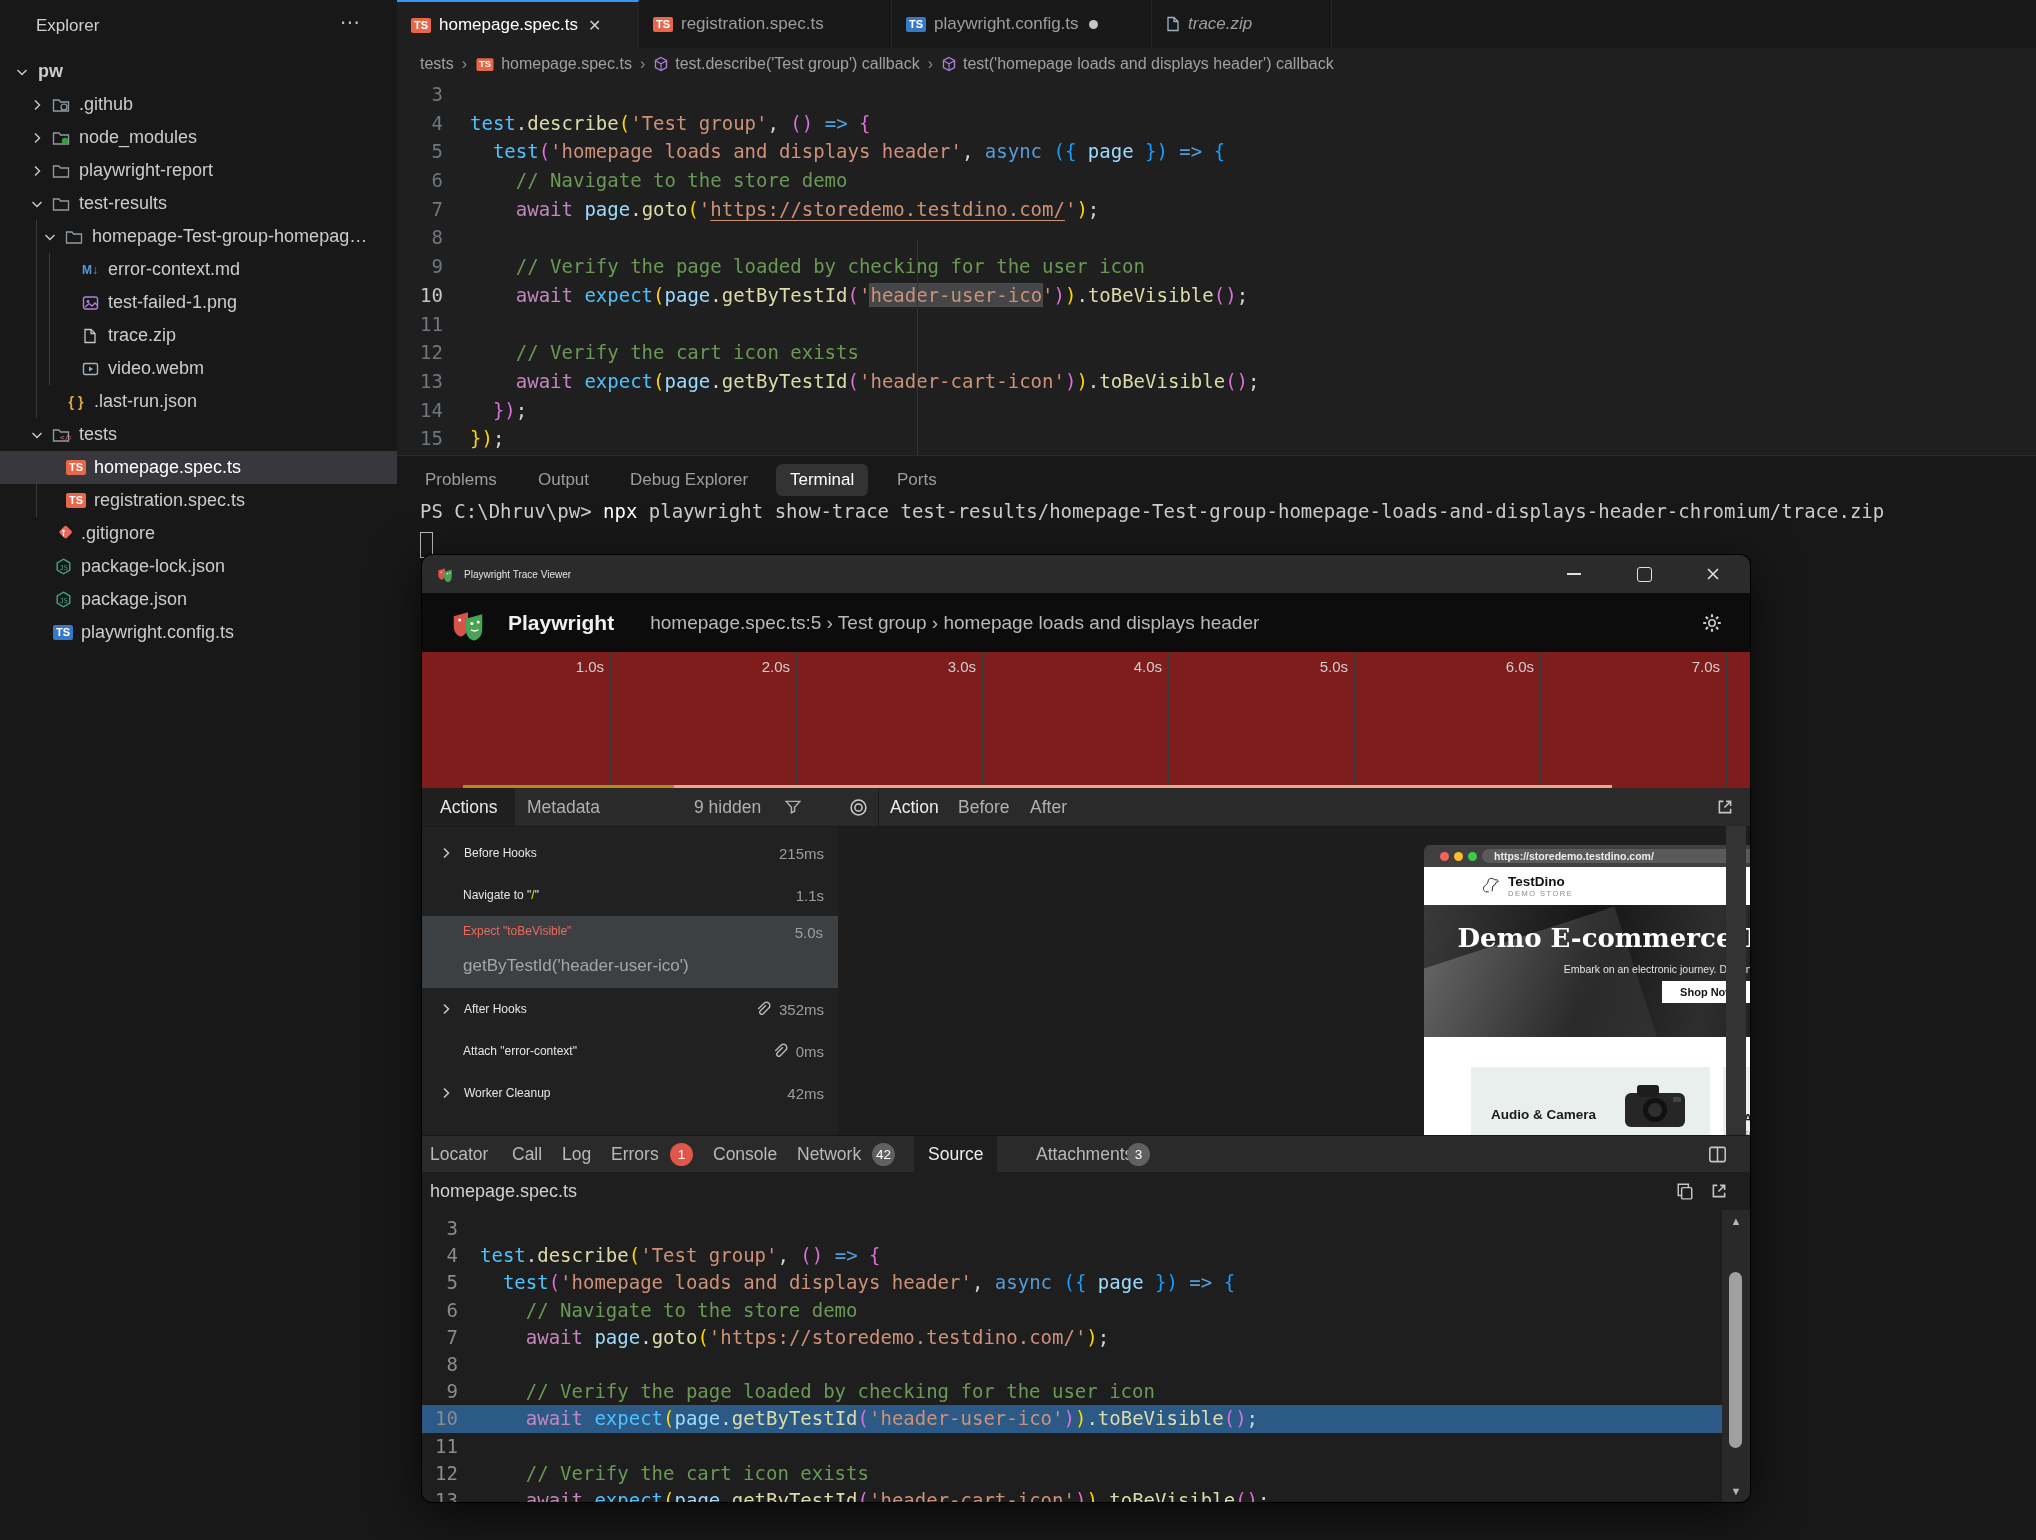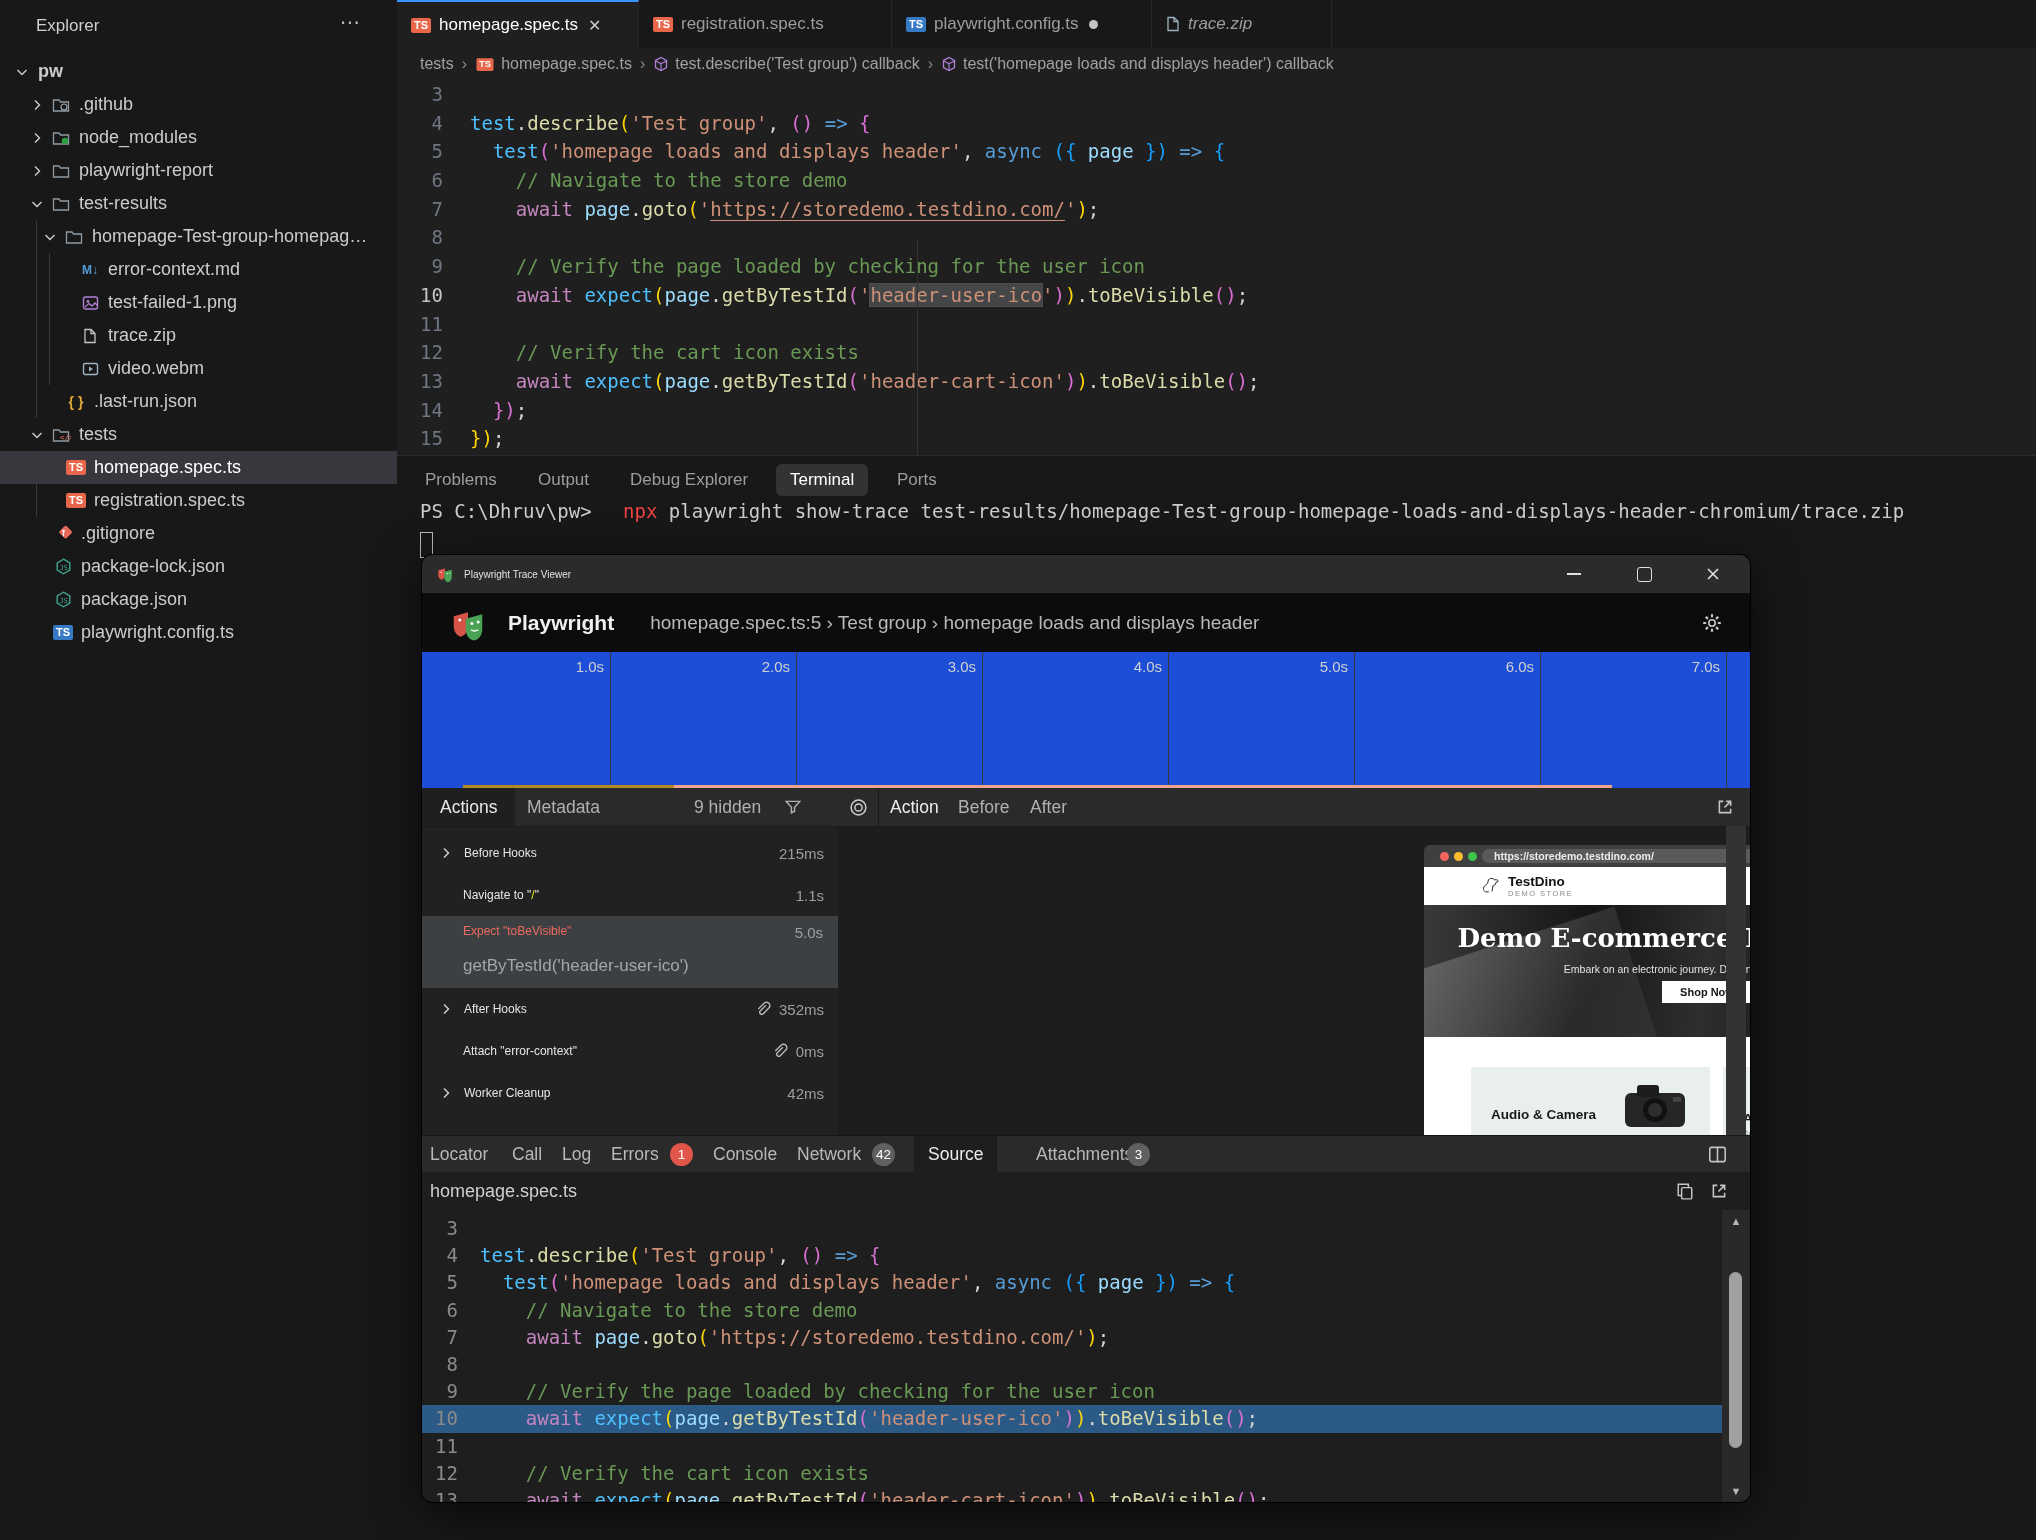--- a/index.html
+++ b/index.html
@@ -51,21 +51,21 @@
   .term-cursor{position:absolute;width:11px;height:24px;border:1px solid #bbbbbb;}
   
   .twin{left:422px;top:555px;width:1328px;height:947px;background:#1e1e1e;border-radius:10px;
         box-shadow:0 10px 50px rgba(0,0,0,.7),0 0 0 1px #000;overflow:hidden;}
   .t-titlebar{left:0;top:0;width:1328px;height:38px;background:#2b2b2b;display:flex;align-items:center;}
   .t-title{font-size:10px;color:#e2e2e2;margin-left:10px;}
   .winbtn{position:absolute;top:0;width:56px;height:38px;display:flex;align-items:center;justify-content:center;}
   .t-header{left:0;top:38px;width:1328px;height:59px;background:#0c0c0c;display:flex;align-items:center;}
   .t-brand{font-size:21px;font-weight:bold;color:#f0f0f0;margin-left:22px;}
   .t-path{font-size:19px;color:#b9b9b9;margin-left:36px;}
-  .t-timeline{left:0;top:97px;width:1328px;height:136px;background:#1d4ed8;border-bottom:1px solid #161616;}
+  .t-timeline{left:0;top:97px;width:1328px;height:136px;background:#7f1d1d;border-bottom:1px solid #161616;}
   .gline{position:absolute;top:0;width:1px;height:136px;background:#3a3a3a;}
   .tick{position:absolute;top:6px;width:60px;text-align:right;font-size:15px;color:#d0d0d0;}
   .thumb{position:absolute;top:159px;height:66px;background:#ffffff;overflow:hidden;}
   
   .a-panel{left:0;top:233px;width:416px;height:347px;background:#212121;border-right:1px solid #161616;}
   .a-tabs{position:absolute;left:0;top:0;width:416px;height:38px;background:#2a2a2a;border-bottom:1px solid #1a1a1a;font-size:17.5px;color:#b0b0b0;}
   .a-tab-active{position:absolute;left:0;top:0;height:38px;padding:0 18px;line-height:38px;background:#1f1f1f;color:#e8e8e8;}
   .a-row{position:absolute;left:0;width:416px;display:flex;align-items:center;box-sizing:border-box;padding:0 14px 0 16px;}
   .a-title{font-size:12px;font-weight:400;color:#e6e6e6;margin-left:10px;}
   .a-dur{margin-left:auto;font-size:15px;color:#9e9e9e;}
@@ -403,21 +403,21 @@
       </div>
     <div class="abs" style="left:520px;top:160px;width:1px;height:265px;background:#333;"></div>
   </div>
 
   <div class="abs panel">
     <span class="ptab" style="left:28px;">Problems</span>
     <span class="ptab" style="left:141px;">Output</span>
     <span class="ptab" style="left:233px;">Debug Explorer</span>
     <span class="ptab active" style="left:379px;">Terminal</span>
     <span class="ptab" style="left:500px;">Ports</span>
-    <div class="term-line" style="left:23px;top:44px;"><span>PS C:\Dhruv\pw&gt; </span><span style="color:#ef4444;margin-left:20px;">npx</span><span> playwright show-trace test-results/homepage-Test-group-homepage-loads-and-displays-header-chromium/trace.zip</span></div>
+    <div class="term-line" style="left:23px;top:44px;"><span>PS C:\Dhruv\pw&gt; </span><span style="color:#ffffff;">npx</span><span> playwright show-trace test-results/homepage-Test-group-homepage-loads-and-displays-header-chromium/trace.zip</span></div>
     <div class="term-cursor" style="left:23px;top:76px;"></div>
   </div>
 
   <div class="abs twin">
 
     <div class="abs t-titlebar">
       <svg width="18" height="18" viewBox="0 0 24 24" style="margin-left:14px;">
         <path d="M3 7l9-2.5v8.5c0 4-2 6.2-4.5 6.8C5 19.2 3 17 3 13z" fill="#d65348"></path>
         <path d="M11 9l10-2.7v9.2c0 4.4-2.2 6.8-5 7.5-2.8-.7-5-3.1-5-7.5z" fill="#4aa254"></path>
         <circle cx="7" cy="9.5" r=".9" fill="#fff"></circle>

